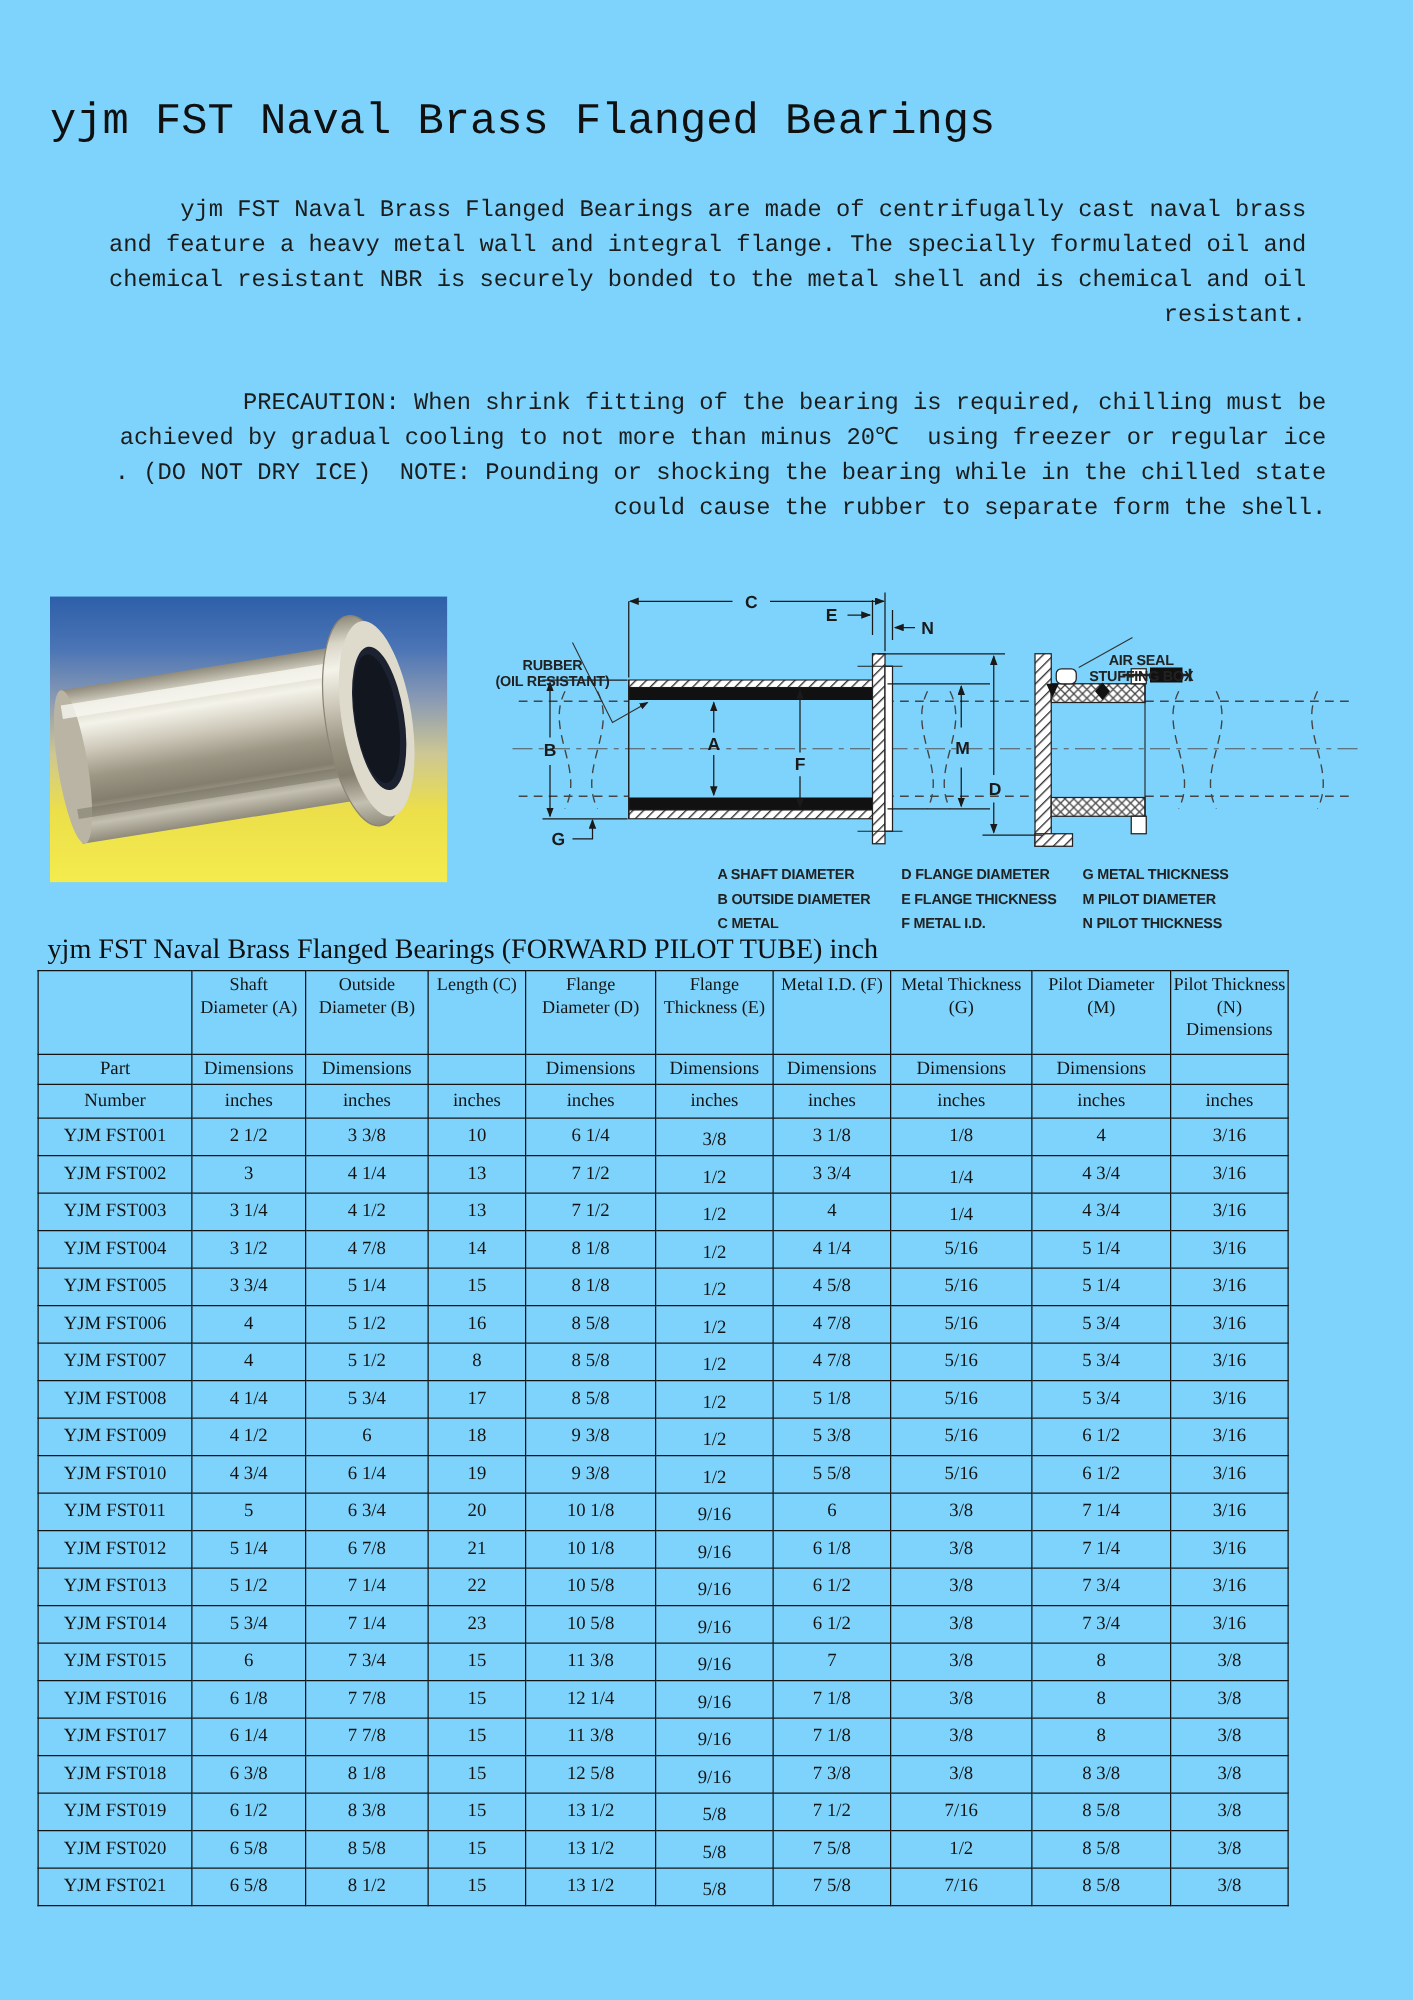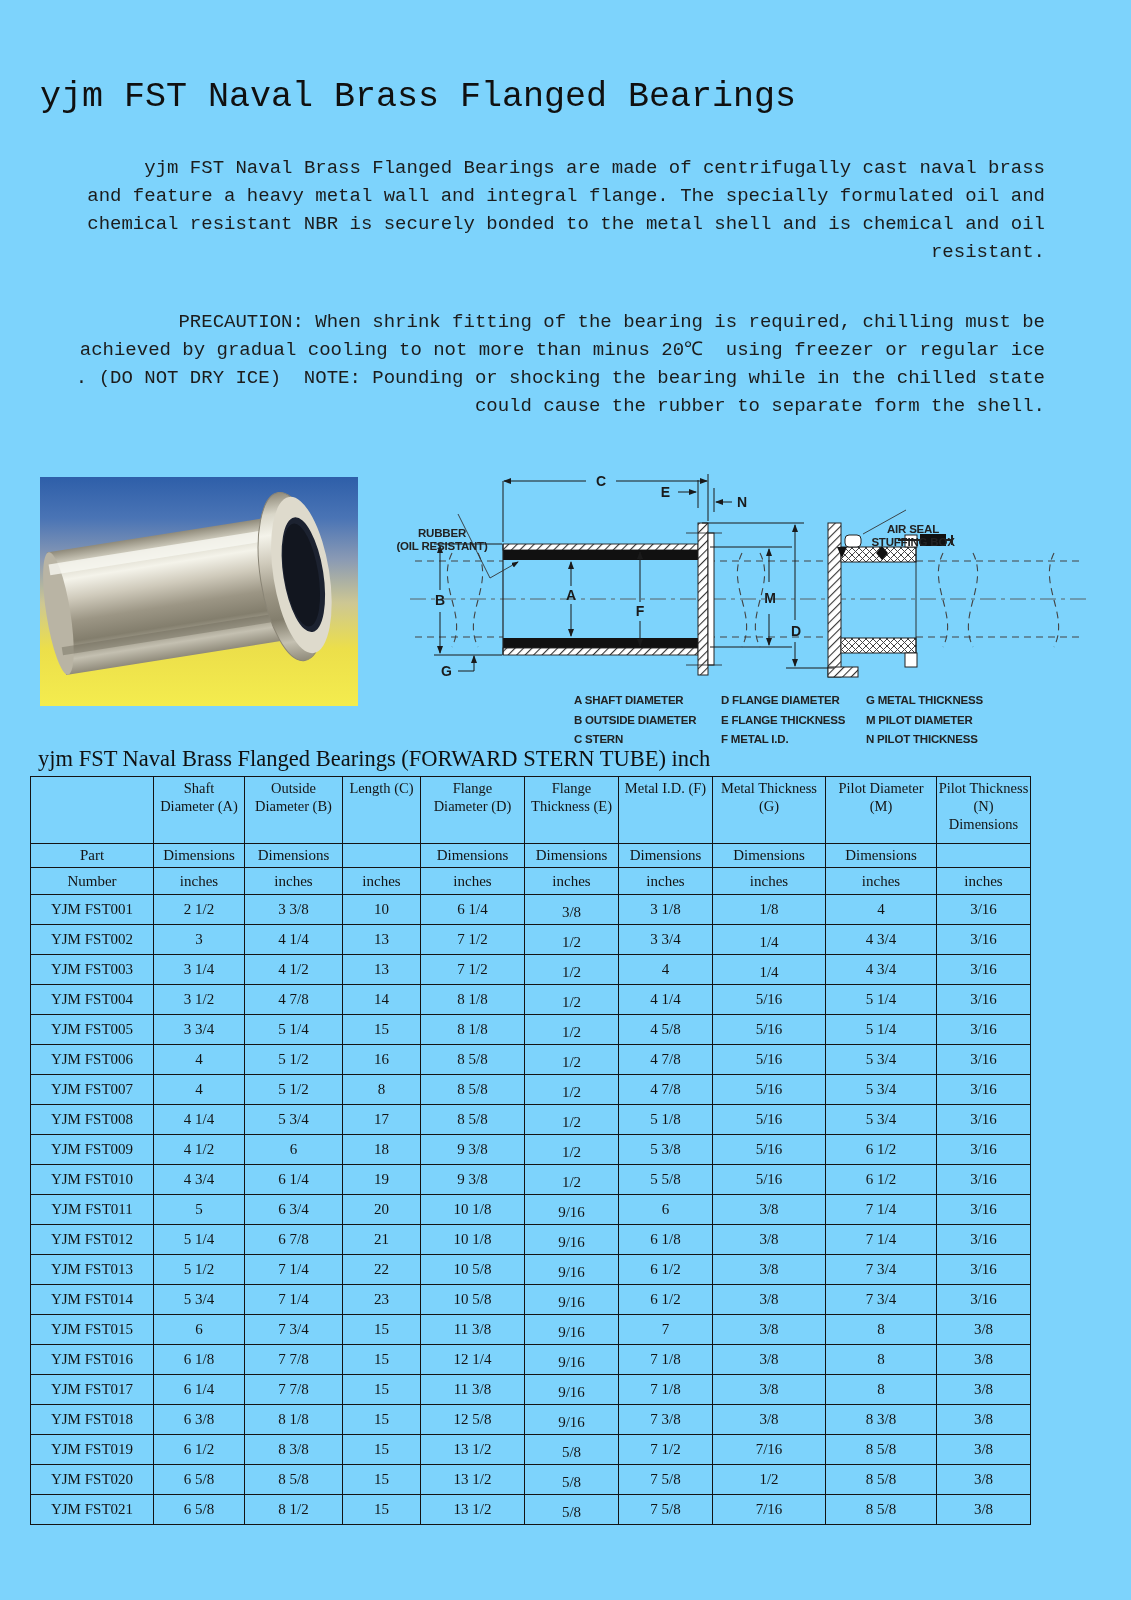--- a/index.html
+++ b/index.html
@@ -4,21 +4,21 @@
 <style>
   html,body{margin:0;padding:0;background:#ffffff;}
   .page{position:relative;width:1131px;height:1600px;background:#7dd3fc;overflow:hidden;
         color:#161616;}
   .title{position:absolute;left:40px;top:76px;margin:0;
          font:500 35px/1.25 "Liberation Mono",monospace;color:#101010;}
   .body-text{position:absolute;left:35px;width:1010px;margin:0;
              font:19px/28px "Liberation Mono",monospace;color:#1c1c1c;
              white-space:pre-wrap;text-align:right;}
   #intro{top:154px;}
-  #precaution{top:308px;}
+  #precaution{top:308px;margin-left:16px;}
 
   
   .photo{position:absolute;left:40px;top:477px;width:318px;height:229px;overflow:hidden;}
 
   
   .diagram{position:absolute;left:390px;top:450px;}
   .dia-label{position:absolute;font:700 11.5px/13px "Liberation Sans",sans-serif;
              color:#222;text-align:center;white-space:pre-line;letter-spacing:-0.2px;margin-top:46px;}
   #rubber-label{left:388px;top:481px;width:108px;}
   #airseal-label{left:856px;top:477px;width:114px;}
@@ -203,34 +203,34 @@
   </svg>
 
   <div class="dia-label" id="rubber-label">RUBBER
 (OIL RESISTANT)</div>
   <div class="dia-label" id="airseal-label">AIR SEAL
 STUFFING BOX</div>
 
   <div class="legend-col" id="legend-col1">
     <div>A SHAFT DIAMETER</div>
     <div>B OUTSIDE DIAMETER</div>
-    <div>C STERN</div>
+    <div>C METAL</div>
   </div>
   <div class="legend-col" id="legend-col2">
     <div>D FLANGE DIAMETER</div>
     <div>E FLANGE THICKNESS</div>
     <div>F METAL I.D.</div>
   </div>
   <div class="legend-col" id="legend-col3">
     <div>G METAL THICKNESS</div>
     <div>M PILOT DIAMETER</div>
     <div>N PILOT THICKNESS</div>
   </div>
 
-  <div class="caption">yjm FST Naval Brass Flanged Bearings (FORWARD STERN TUBE) inch</div>
+  <div class="caption">yjm FST Naval Brass Flanged Bearings (FORWARD PILOT TUBE) inch</div>
 
   <table class="spec">
     <colgroup>
       <col style="width:123px">
         <col style="width:91px">
         <col style="width:98px">
       <col style="width:78px">
         <col style="width:104px">
         <col style="width:94px">
       <col style="width:94px">

